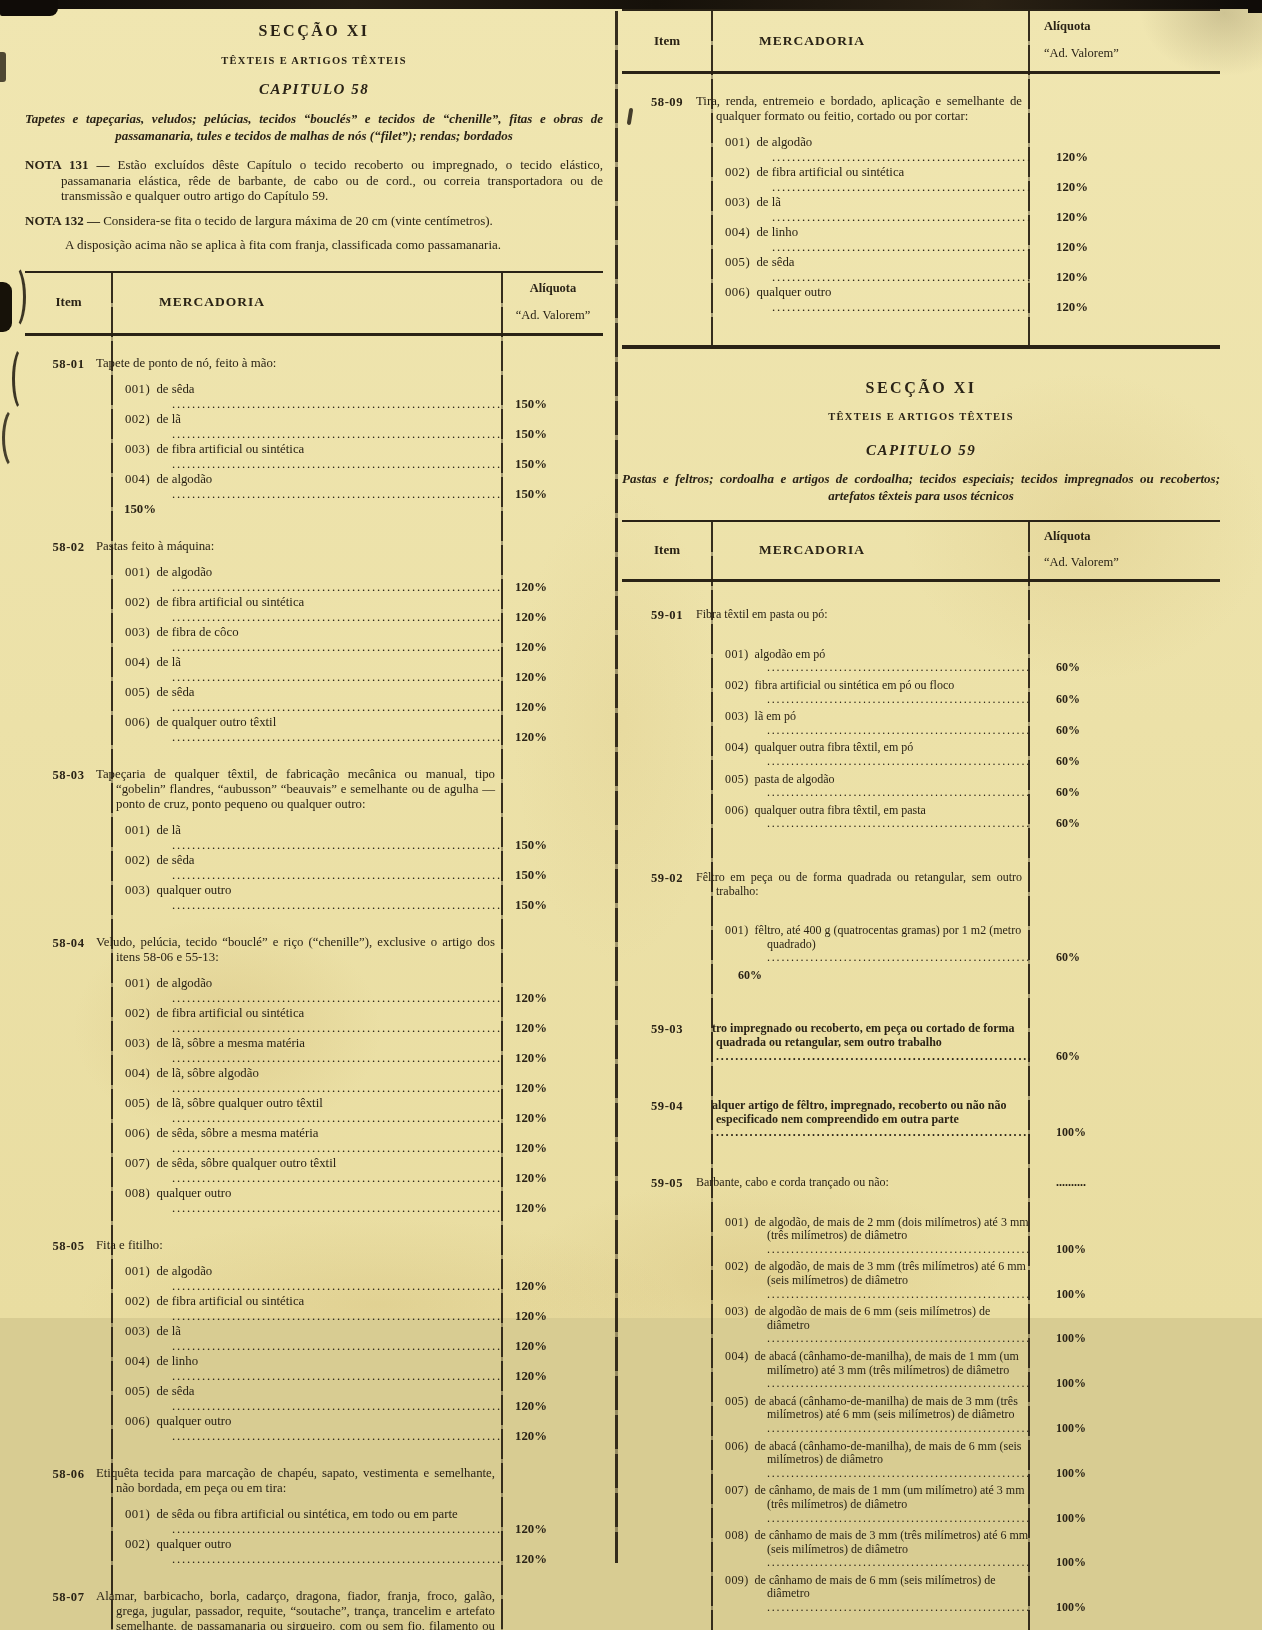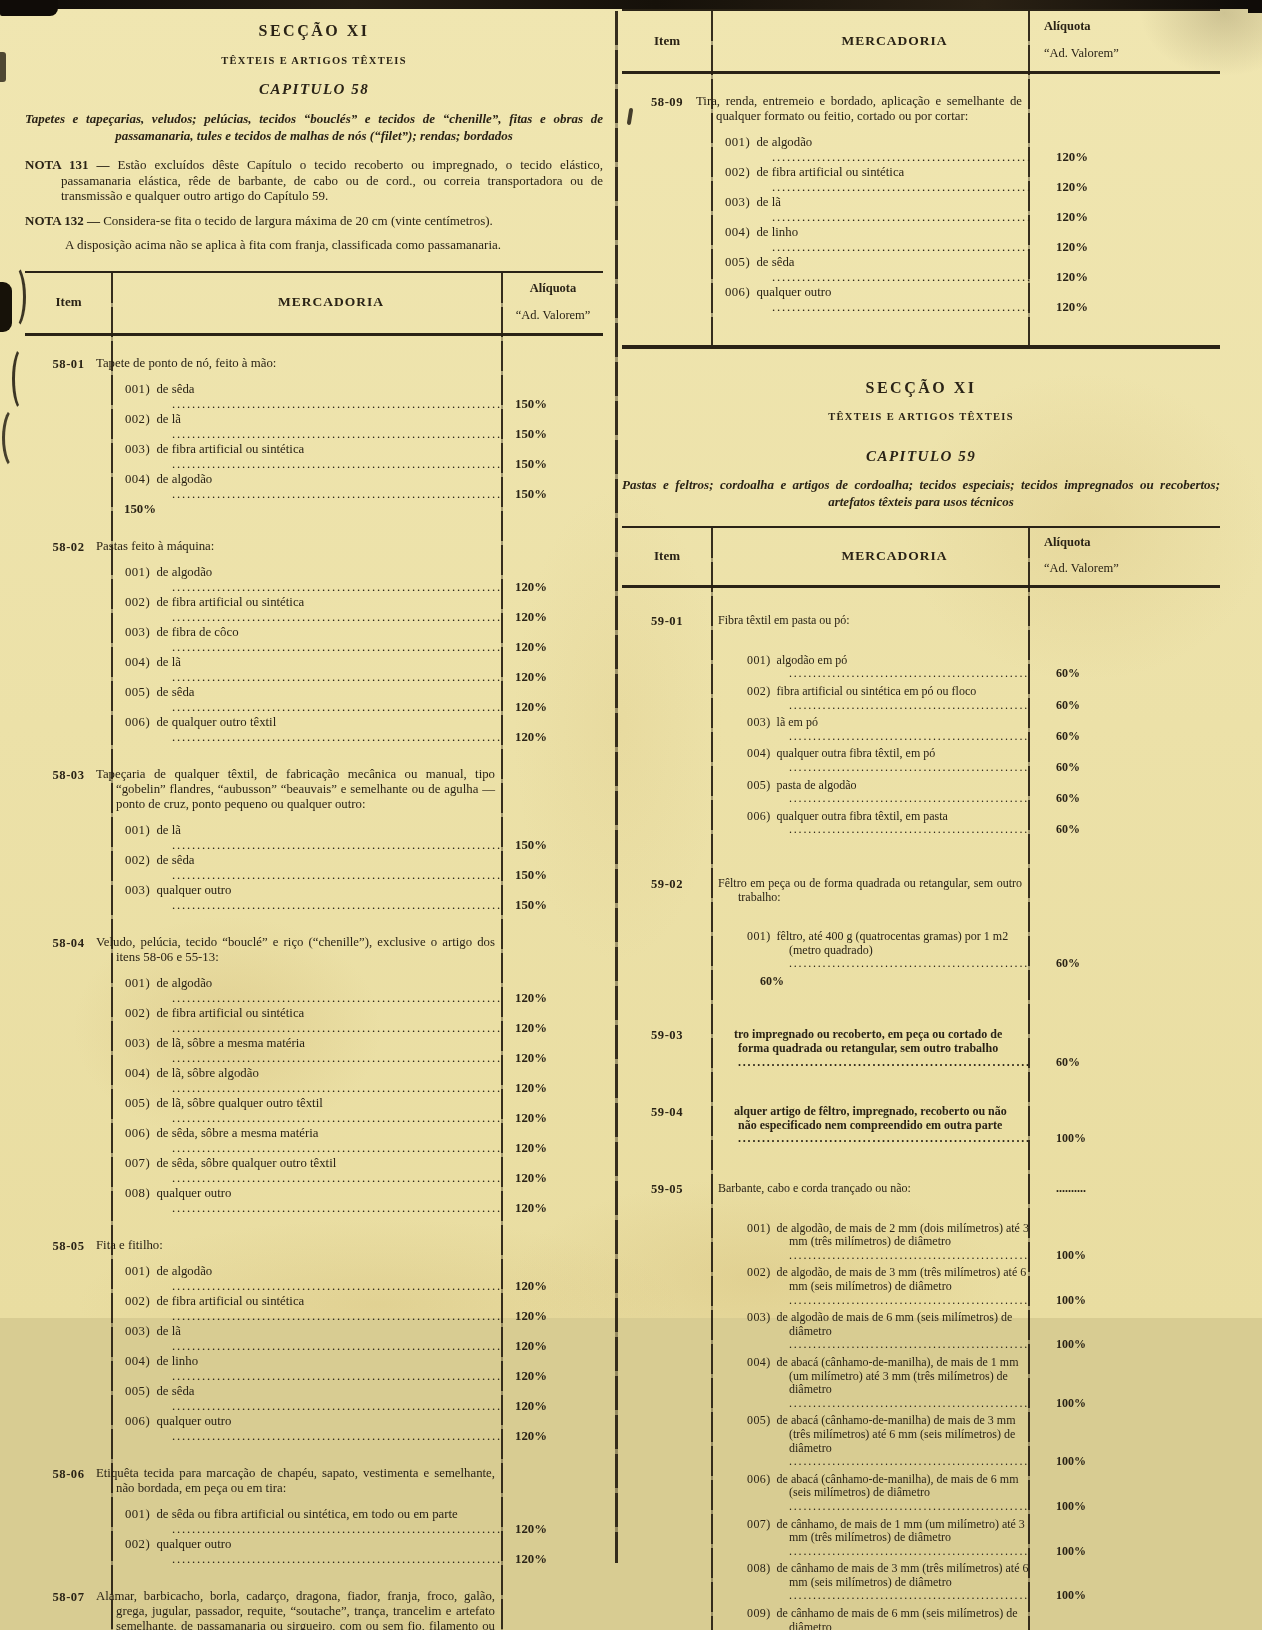--- a/index.html
+++ b/index.html
@@ -47,35 +47,35 @@
   .sec-title{margin-top:10px;text-align:center;font-size:16px;font-weight:bold;letter-spacing:2.5px;}
   .sec-sub{margin-top:15px;text-align:center;font-size:10.5px;font-weight:bold;letter-spacing:1.3px;}
   .chap-title{margin-top:15px;text-align:center;font-size:15px;font-weight:bold;font-style:italic;letter-spacing:1.5px;}
   .chap-desc{margin-top:13px;font-size:13px;font-style:italic;font-weight:bold;line-height:16.5px;text-align:justify;text-align-last:center;}
   .note{margin:13px 0 0 0;font-size:13px;line-height:15.5px;padding-left:36px;text-indent:-36px;text-align:justify;}
   .note + .note{margin-top:9px;}
   .note-label{font-weight:bold;}
   .note-add{margin:9px 0 0 0;font-size:13px;line-height:15.5px;text-indent:40px;text-align:justify;}
   .col-right .sec-title{margin-top:30px;}
   .col-right .sec-sub{margin-top:14px;}
-  .col-right .chap-title{margin-top:26px;}
+  .col-right .chap-title{margin-top:20px;}
   .col-right .chap-desc{margin-top:12px;font-style:italic;}
 
   
   .tbl{position:relative;margin-top:18px;border-top:2.5px solid var(--ink);font-size:12.8px;line-height:15px;padding-bottom:12px;}
   .vline{position:absolute;top:0;bottom:0;width:2px;
     background:repeating-linear-gradient(to bottom, rgba(38,30,17,.92) 0 30px, rgba(38,30,17,.35) 30px 34px);}
   .tbl-l .vl-code{left:86px;}
   .tbl-l .vl-rate{right:100px;}
   .tbl-r .vl-code{left:89px;}
   .tbl-r .vl-rate{right:190px;}
 
   .tbl-head{display:flex;align-items:center;border-bottom:3px solid var(--ink);padding:8px 0 10px;min-height:58px;}
   .th-item{width:87px;text-align:center;font-weight:bold;font-size:13px;}
-  .th-merc{flex:1;text-align:center;font-weight:bold;letter-spacing:1px;font-size:13.5px;margin-left:47px;}
+  .th-merc{flex:1;font-weight:bold;letter-spacing:1px;font-size:13.5px;margin-left:47px;}
   .th-rate{width:100px;font-size:12.5px;text-align:center;}
   .th-rate .r1{font-weight:bold;margin-bottom:12px;}
   .tbl-r .th-item{width:90px;}
   .tbl-r .th-rate{width:190px;text-align:left;padding-left:14px;}
 
   .item{display:flex;margin-top:22px;}
   .tbl .item:first-child{margin-top:20px;}
   .item-codecell{width:87px;flex:none;text-align:center;font-weight:bold;font-size:12.6px;letter-spacing:.5px;padding-top:1px;}
   .tbl-r .item-codecell{width:90px;}
   .item-bodycell{flex:1;min-width:0;}
@@ -89,21 +89,21 @@
   .sub{display:flex;align-items:flex-end;}
   .sub-text{flex:1;min-width:0;overflow:hidden;margin-left:13px;padding-left:47px;text-indent:-47px;}
   .sub-text::after{content:" ...........................................................................................";letter-spacing:1.8px;}
   .sub-num{letter-spacing:.4px;}
 
   
   .tbl-58r{padding-bottom:30px;border-bottom:4px solid var(--ink);}
 
   
   .tbl-sm{font-size:12px;line-height:13.6px;}
-  .tbl-sm .item{margin-top:36px;gap:22px;}
+  .tbl-sm .item{margin-top:36px;}
   .tbl-sm .item:first-child{margin-top:26px;}
   .tbl-sm .subs{margin-top:26px;}
   .tbl-sm .sub{margin-bottom:4px;}
   .tbl-sm .sub-text{padding-left:42px;text-indent:-42px;}
 </style>
 </head>
 <body>
 
 <div class="page">
 

